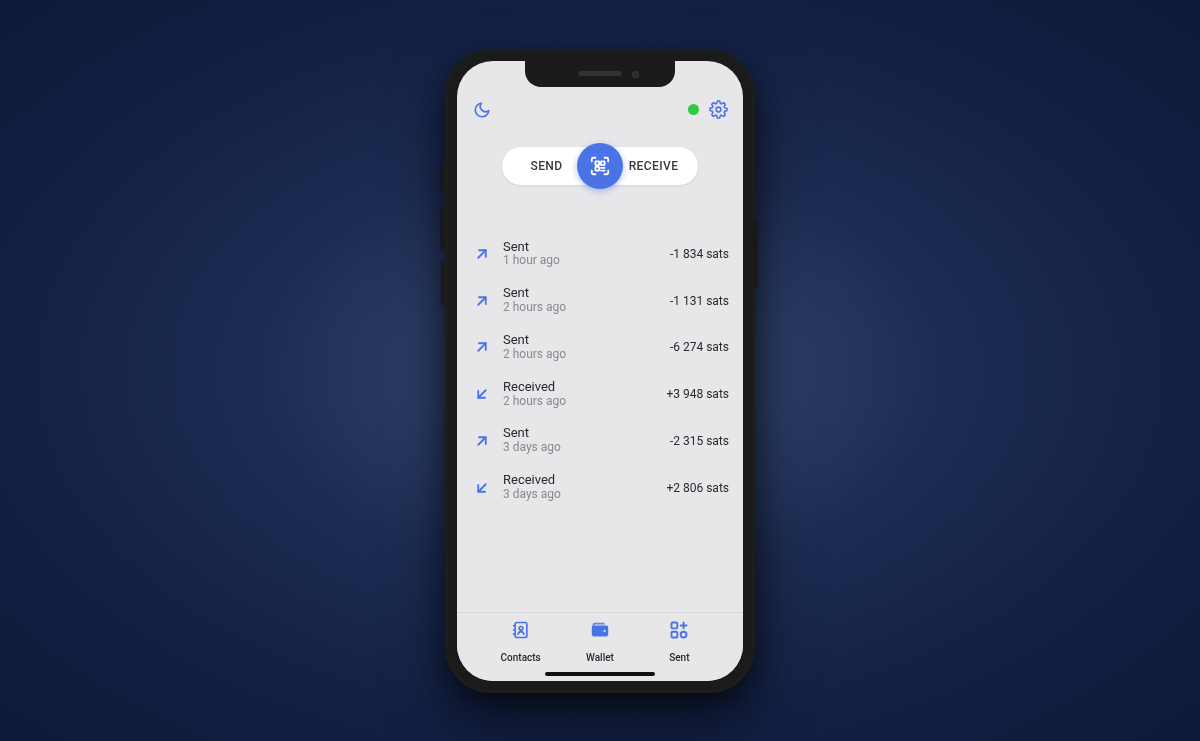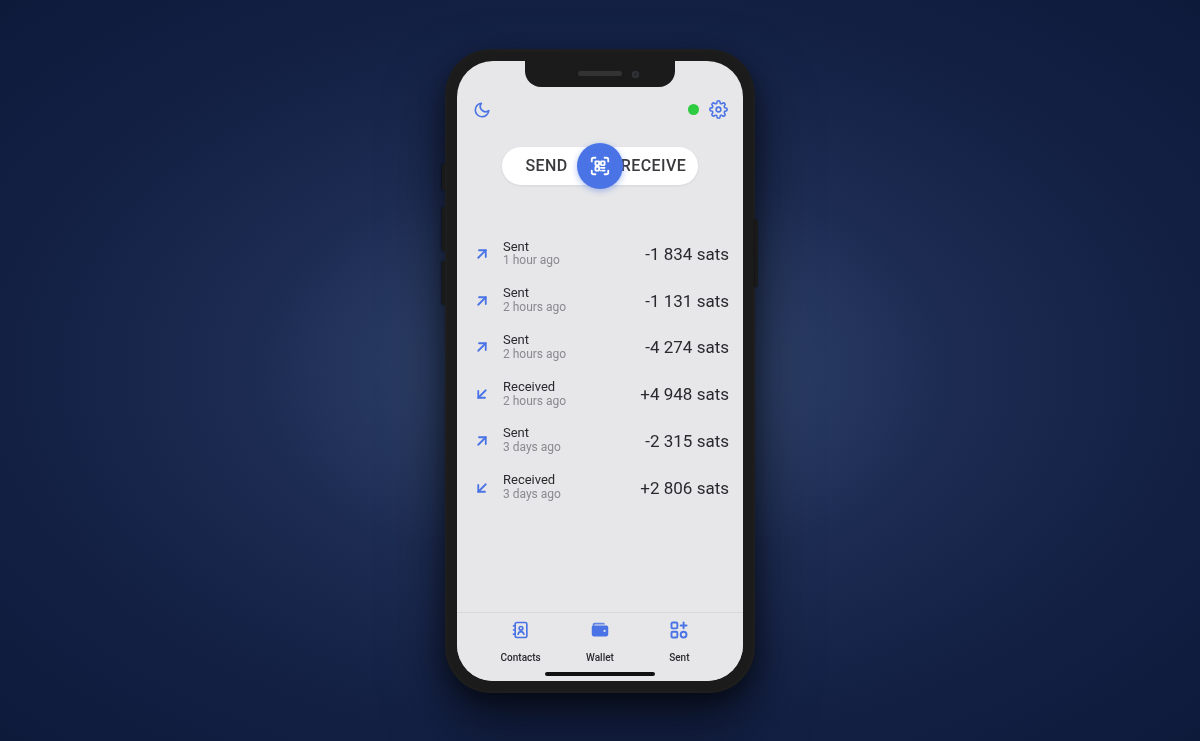--- a/index.html
+++ b/index.html
@@ -35,36 +35,36 @@
 .icon-btn { width: 22px; height: 22px; display: flex; align-items: center; justify-content: center; color: #4a74e6; cursor: pointer; }
 .status-dot { width: 11px; height: 11px; background: #2ecc40; border-radius: 50%; }
 .balance { text-align: center; margin-top: 30px; }
 .balance-label { font-size: 11px; letter-spacing: 0.6px; color: #6b6b70; font-weight: 500; }
 .balance-value { font-size: 26px; color: #2a2a2e; margin-top: 2px; font-weight: 400; }
 .actions { display: flex; align-items: center; justify-content: center; margin-top: 26px; position: relative; }
 .pill {
   background: #fff; border-radius: 22px; height: 38px; display: flex; align-items: center; width: 196px;
   box-shadow: 0 1px 3px rgba(0,0,0,0.08); position: relative; z-index: 1;
 }
-.pill-half { flex: 1; text-align: center; font-size: 16px; letter-spacing: 0.4px; color: #3a3a3e; font-weight: 500; cursor: pointer; }
+.pill-half { flex: 1; text-align: center; font-size: 12px; letter-spacing: 0.4px; color: #3a3a3e; font-weight: 500; cursor: pointer; }
 .pill-half.left { padding-right: 18px; }
 .pill-half.right { }
 .scan-btn {
   position: absolute; left: 50%; top: 50%; transform: translate(-50%, -50%);
   width: 46px; height: 46px; background: #4a74e6; border-radius: 50%;
   display: flex; align-items: center; justify-content: center; color: #fff; z-index: 2;
   box-shadow: 0 2px 6px rgba(74,116,230,0.45); cursor: pointer;
 }
 .tx-list { margin-top: 46px; padding: 0 14px; flex: 1; overflow: hidden; }
 .tx { display: flex; align-items: center; padding: 9px 0; cursor: pointer; }
 .tx-icon { width: 22px; height: 22px; display: flex; align-items: center; justify-content: center; color: #4a74e6; margin-right: 10px; flex-shrink: 0; }
 .tx-info { flex: 1; min-width: 0; }
 .tx-title { font-size: 13px; color: #2a2a2e; line-height: 1.15; }
 .tx-time { font-size: 12px; color: #8a8a8f; line-height: 1.15; }
-.tx-amount { font-size: 17px; color: #2a2a2e; white-space: nowrap; text-align: right; }
+.tx-amount { font-size: 12px; color: #2a2a2e; white-space: nowrap; text-align: right; }
 .tabbar {
   display: flex; justify-content: space-around; align-items: flex-start;
   padding: 6px 24px 18px 24px; border-top: 1px solid rgba(0,0,0,0.06);
   background: rgba(231,231,233,0.95);
 }
 .tab { display: flex; flex-direction: column; align-items: center; gap: 11px; cursor: pointer; width: 60px; }
 .tab .tab-ico { width: 22px; height: 22px; color: #4a74e6; display:flex; align-items:center; justify-content:center; }
 .tab .tab-label { font-size: 10px; color: #2a2a2e; font-weight: 500; }
 svg { display: block; }
 </style>
@@ -157,34 +157,34 @@
             <div class="tx-icon">
               <svg width="18" height="18" viewBox="0 0 24 24" fill="none" stroke="currentColor" stroke-width="2.4" stroke-linecap="round" stroke-linejoin="round">
                 <line x1="7" y1="17" x2="17" y2="7"></line>
                 <polyline points="8 7 17 7 17 16"></polyline>
               </svg>
             </div>
             <div class="tx-info">
               <div class="tx-title">Sent</div>
               <div class="tx-time">2 hours ago</div>
             </div>
-            <div class="tx-amount">-4 274 sats</div>
+            <div class="tx-amount">-6 274 sats</div>
           </div>
           <div class="tx">
             <div class="tx-icon">
               <svg width="18" height="18" viewBox="0 0 24 24" fill="none" stroke="currentColor" stroke-width="2.4" stroke-linecap="round" stroke-linejoin="round">
                 <line x1="17" y1="7" x2="7" y2="17"></line>
                 <polyline points="16 17 7 17 7 8"></polyline>
               </svg>
             </div>
             <div class="tx-info">
               <div class="tx-title">Received</div>
               <div class="tx-time">2 hours ago</div>
             </div>
-            <div class="tx-amount">+4 948 sats</div>
+            <div class="tx-amount">+3 948 sats</div>
           </div>
           <div class="tx">
             <div class="tx-icon">
               <svg width="18" height="18" viewBox="0 0 24 24" fill="none" stroke="currentColor" stroke-width="2.4" stroke-linecap="round" stroke-linejoin="round">
                 <line x1="7" y1="17" x2="17" y2="7"></line>
                 <polyline points="8 7 17 7 17 16"></polyline>
               </svg>
             </div>
             <div class="tx-info">
               <div class="tx-title">Sent</div>

